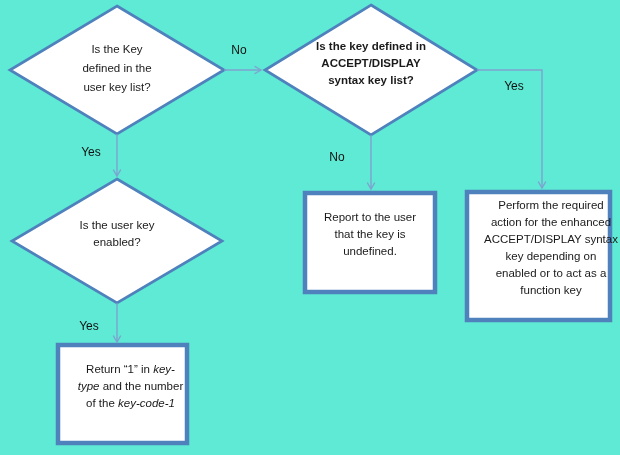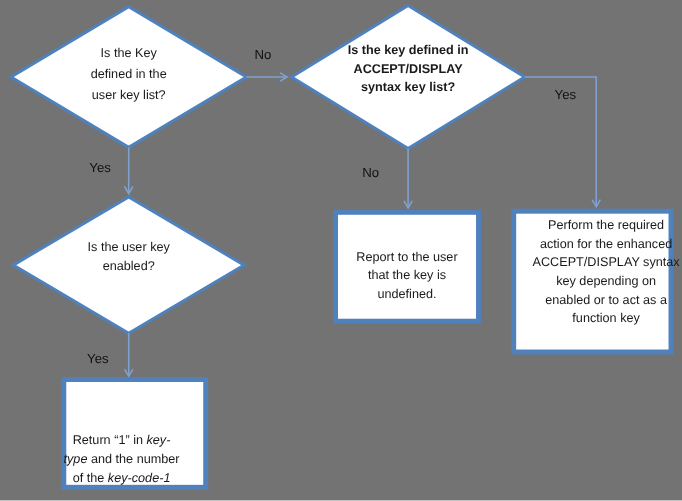--- a/index.html
+++ b/index.html
@@ -5,21 +5,21 @@
   html, body {
     margin: 0;
     padding: 0;
     background: #ffffff;
     font-family: "Liberation Sans", sans-serif;
   }
   #canvas {
     position: relative;
     width: 620px;
     height: 455px;
-    background: #737373;
+    background: #5eead4;
     overflow: hidden;
   }
   #shapes {
     position: absolute;
     left: 0;
     top: 0;
   }
   .diamond {
     fill: #ffffff;
     stroke: var(--shape-border, #4F81BD);
@@ -104,36 +104,36 @@
     <div class="tl">Is the key defined in</div>
     <div class="tl">ACCEPT/DISPLAY</div>
     <div class="tl">syntax key list?</div>
   </div>
 
   <div class="node-text" style="left:45px; top:217px; width:144px;">
     <div class="tl">Is the user key</div>
     <div class="tl">enabled?</div>
   </div>
 
-  <div class="node-text" style="left:307px; top:226px; width:126px;">
+  <div class="node-text" style="left:307px; top:209px; width:126px;">
     <div class="tl">Report to the user</div>
     <div class="tl">that the key is</div>
     <div class="tl">undefined.</div>
   </div>
 
   <div class="node-text" style="left:471px; top:197px; width:160px;">
     <div class="tl">Perform the required</div>
     <div class="tl">action for the enhanced</div>
     <div class="tl">ACCEPT/DISPLAY syntax</div>
     <div class="tl">key depending on</div>
     <div class="tl">enabled or to act as a</div>
     <div class="tl">function key</div>
   </div>
 
-  <div class="node-text" style="left:48px; top:361px; width:125px;margin-top:32px;">
+  <div class="node-text" style="left:68px; top:361px; width:125px;">
     <div class="tl"><span>Return “1” in </span><em>key-</em></div>
     <div class="tl"><em>type</em><span> and the number</span></div>
     <div class="tl"><span>of the </span><em>key-code-1</em></div>
   </div>
 
   <div class="edge-label" style="left:225px; top:43px; width:28px;">No</div>
   <div class="edge-label" style="left:75px; top:145px; width:32px;">Yes</div>
   <div class="edge-label" style="left:323px; top:150px; width:28px;">No</div>
   <div class="edge-label" style="left:498px; top:79px; width:32px;">Yes</div>
   <div class="edge-label" style="left:73px; top:319px; width:32px;">Yes</div>

